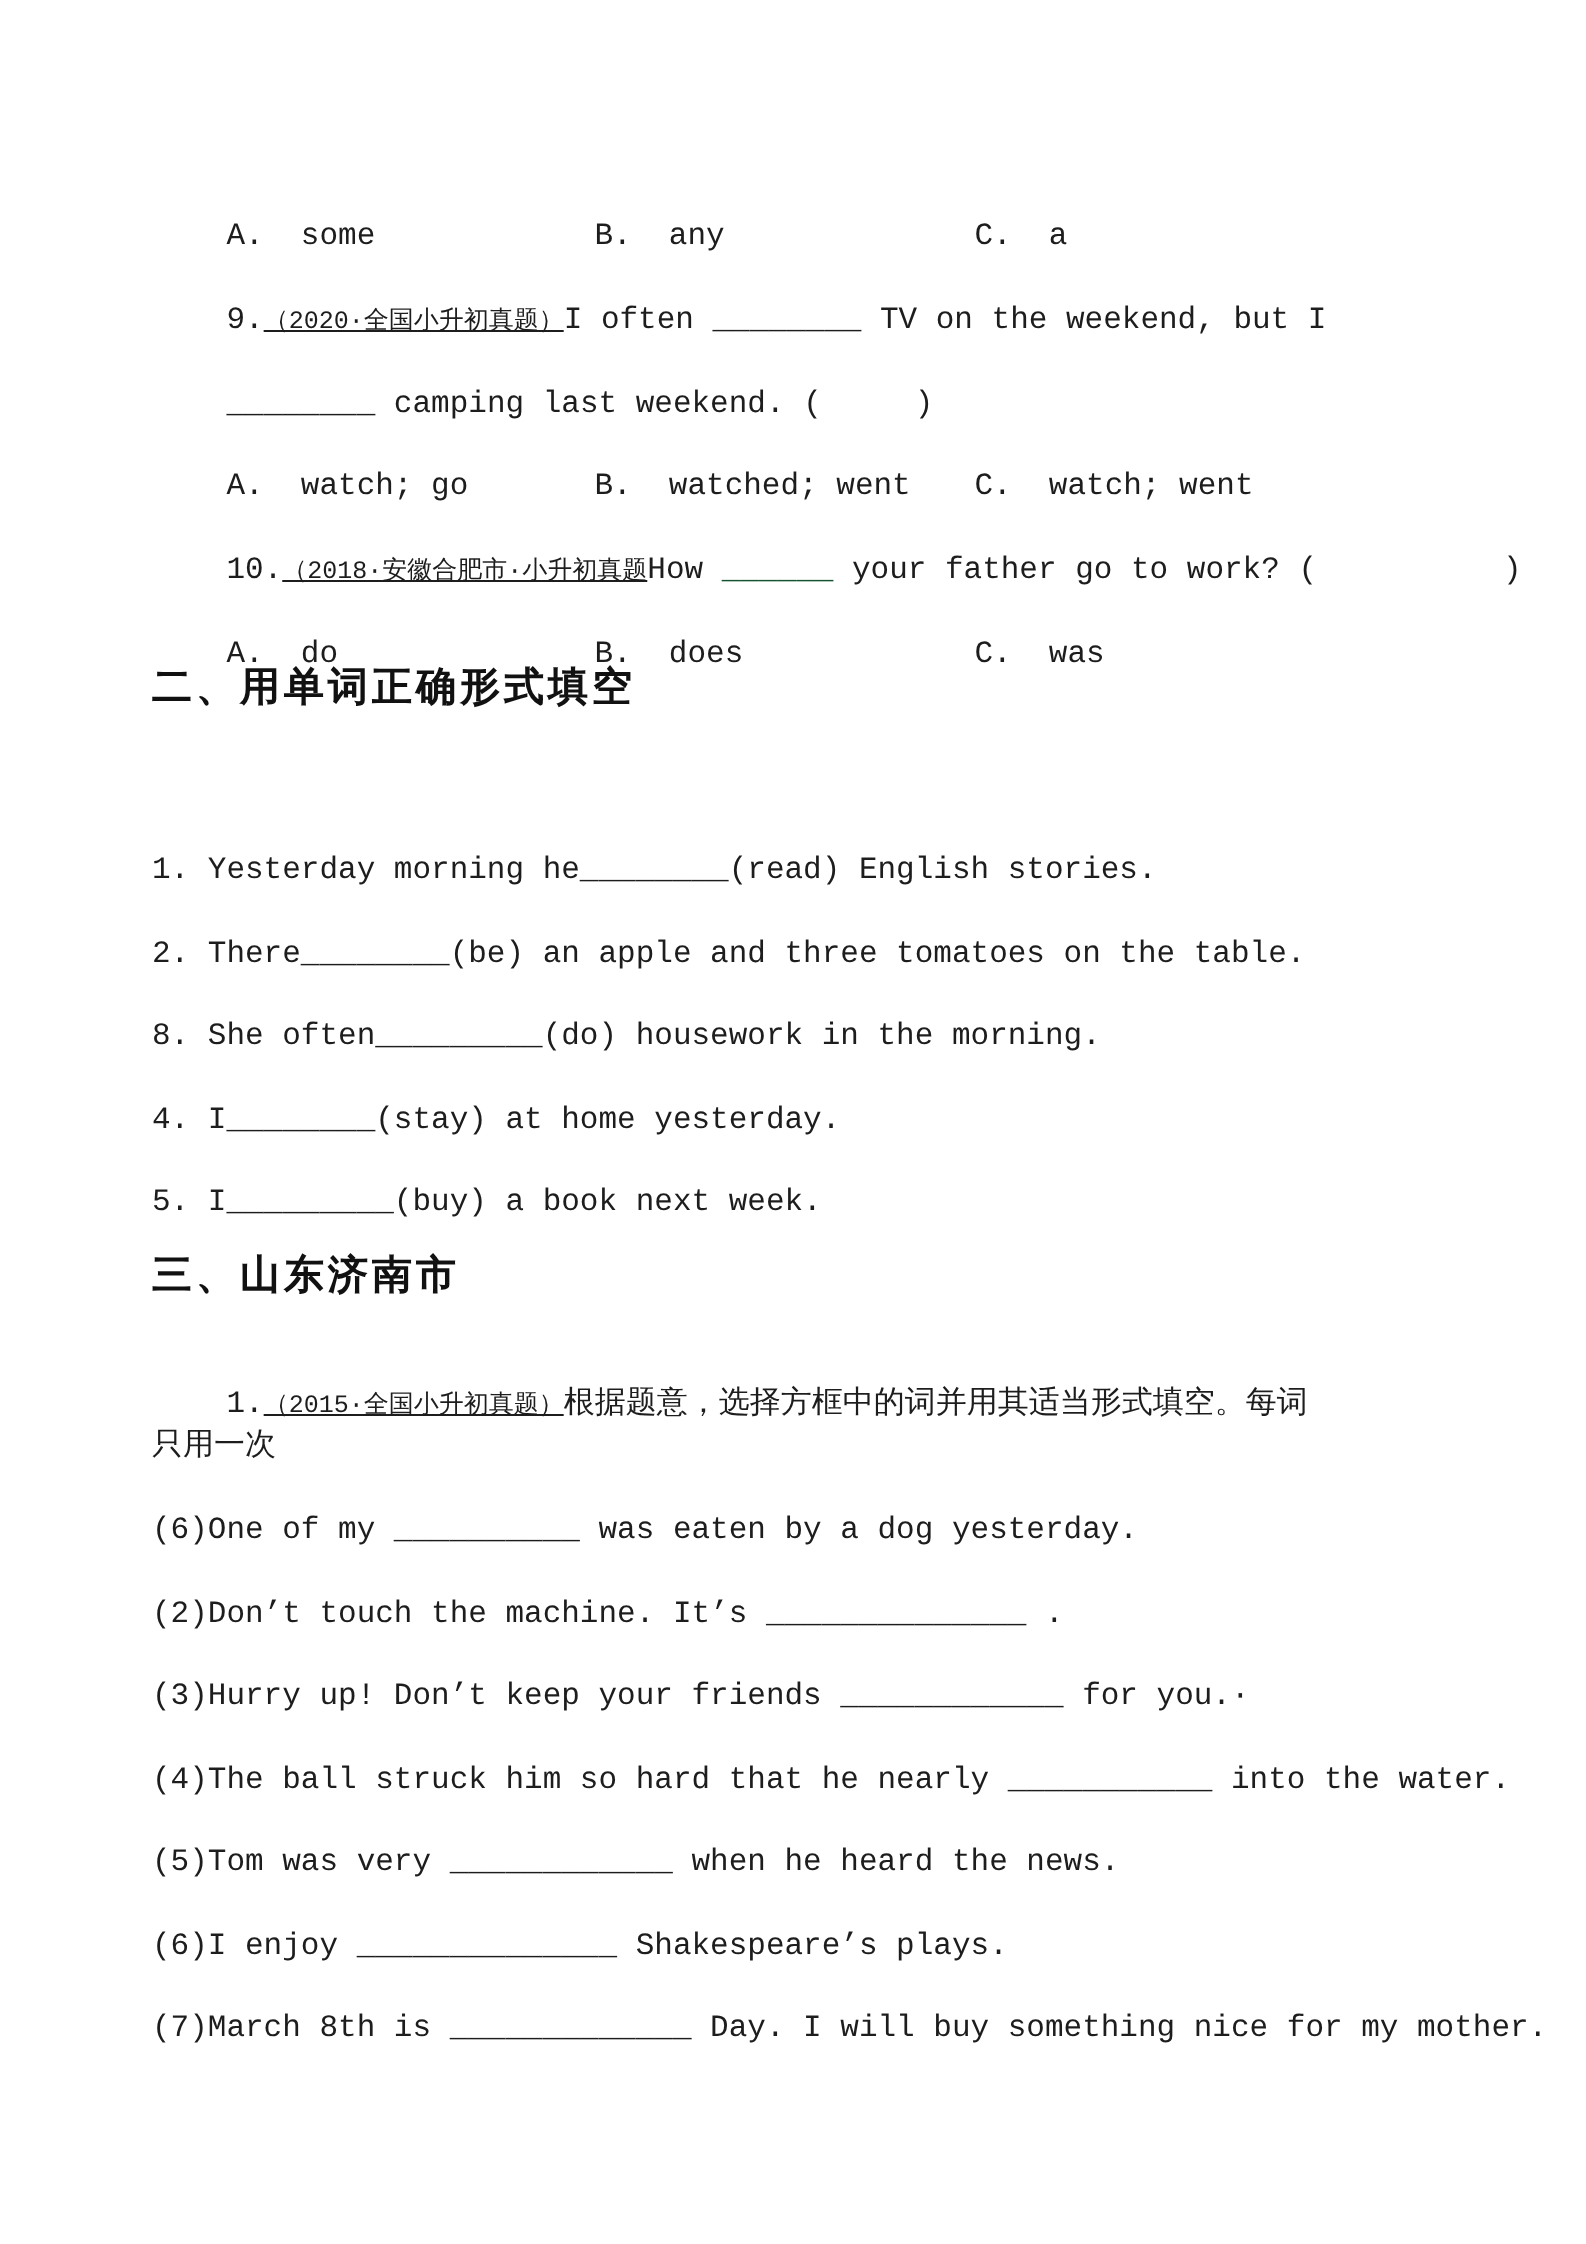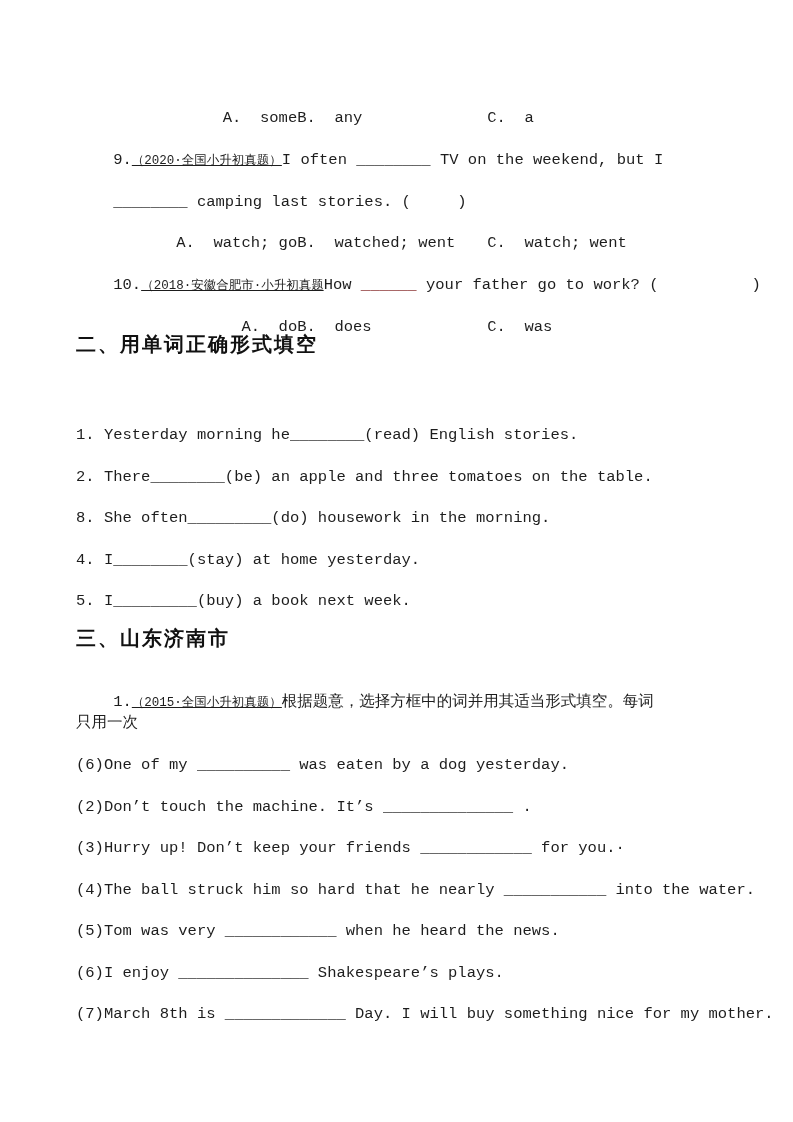--- a/index.html
+++ b/index.html
@@ -19,51 +19,51 @@
   .line {
     position: absolute;
     left: 76px;
     right: 10px;
     font-size: 15.5px;
     line-height: 20px;
     white-space: pre;
     color: #1d1d1d;
   }
   .opts .col { display: inline-block; }
-  .opts .col-a { width: 184px; text-align: right; }
+  .opts .col-a { width: 184px; }
   .opts .col-b { width: 190px; }
   .src {
     font-size: 12.5px;
     text-decoration: underline;
   }
   .heading {
     font-family: Liberation Sans, sans-serif;
     font-weight: bold;
     font-size: 20px;
     letter-spacing: 2px;
     color: #111111;
   }
   .blank-gray {
-    color: #7f1d1d;
+    color: #14532d;
   }
 </style>
 </head>
 <body>
 
 <div class="page">
 
   <div class="line opts" style="top:88px">
     <span class="col col-a">A.  some</span><span class="col col-b">B.  any</span><span class="col col-c">C.  a</span>
   </div>
 
   <div class="line" style="top:130px">
     <span>9.</span><span class="src">（2020·全国小升初真题）</span><span>I often ________ TV on the weekend, but I</span>
   </div>
   <div class="line" style="top:172px">
-    <span>________ camping last stories. (     )</span>
+    <span>________ camping last weekend. (     )</span>
   </div>
   <div class="line opts" style="top:213px">
     <span class="col col-a">A.  watch; go</span><span class="col col-b">B.  watched; went</span><span class="col col-c">C.  watch; went</span>
   </div>
 
   <div class="line" style="top:255px">
     <span>10.</span><span class="src">（2018·安徽合肥市·小升初真题</span><span>How </span><span class="blank-gray">______</span><span> your father go to work? (          )</span>
   </div>
   <div class="line opts" style="top:297px">
     <span class="col col-a">A.  do</span><span class="col col-b">B.  does</span><span class="col col-c">C.  was</span>

